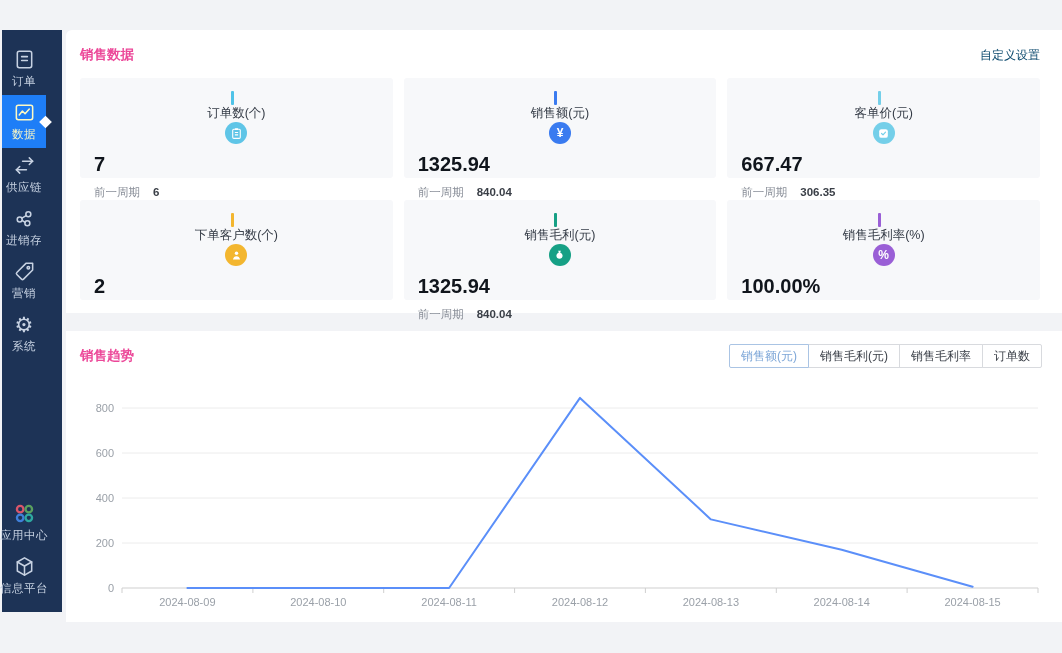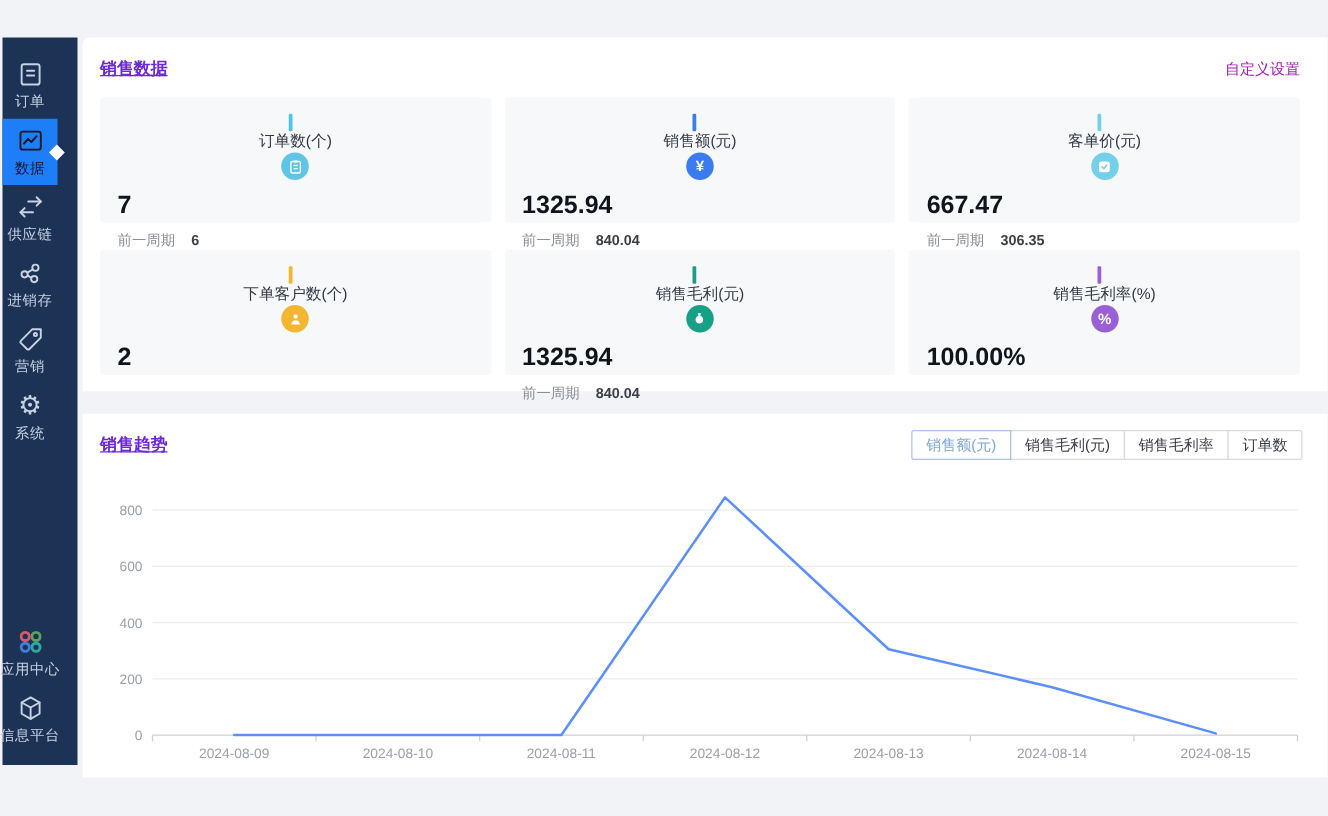--- a/index.html
+++ b/index.html
@@ -8,34 +8,34 @@
   .app { position:relative; width:1062px; height:653px; }
 
   
   .sidebar { position:absolute; left:2px; top:30px; width:60px; height:582px;
              background:#1d3356; display:flex; flex-direction:column; padding:12px 0 10px; z-index:2; }
   .nav-item { position:relative; width:44px; height:53px; display:flex; flex-direction:column;
               align-items:center; justify-content:center; gap:3px; cursor:pointer; color:#c7d2e2; flex:0 0 auto; }
   .nav-item .nav-ic { width:23px; height:23px; display:flex; align-items:center; justify-content:center; }
   .nav-item .nav-ic svg { width:23px; height:23px; }
   .nav-item .nav-lb { font-size:11.5px; letter-spacing:.5px; white-space:nowrap; }
-  .nav-item.active { background:#1e7ef7; color:#0f172a; }
+  .nav-item.active { background:#1e7ef7; color:#fef9c3; }
   .nav-item.active .notch { position:absolute; right:-4px; top:50%; width:9px; height:9px;
               background:#fff; transform:translateY(-50%) rotate(45deg); }
   .nav-item.push { margin-top:auto; }
   .gear-glyph { font-size:21px; line-height:1; }
 
   
   .content { position:absolute; left:66px; top:30px; right:0; }
   .panel { background:#ffffff; }
   .panel-sales { height:283px; border-radius:6px 0 0 0; padding:14px 22px 0 14px; margin-bottom:18px; }
   .panel-trend { height:291px; padding:14px 20px 0 14px; }
   .panel-head { display:flex; align-items:center; justify-content:space-between; height:22px; }
-  .panel-title { font-size:13.5px; font-weight:bold; color:#6d28d9;text-decoration:underline; }
-  .settings-link { font-size:12px; color:#a21caf; text-decoration:none; cursor:pointer;text-align:right; }
+  .panel-title { font-size:13.5px; font-weight:bold; color:#ec4899; }
+  .settings-link { font-size:12px; color:#0c4a6e; text-decoration:none; cursor:pointer;text-align:right; }
 
   
   .cards { display:grid; grid-template-columns:repeat(3,1fr); gap:22px 11px; margin-top:12px; }
   .card { background:#f7f8fa; border-radius:3px; height:100px; padding:13px 14px 0 14px; }
   .card-top { display:flex; align-items:center;flex-direction:column; }
   .accent { width:3px; height:14px; margin-right:8px; border-radius:1px; }
   .card-label { font-size:12.5px; color:#333a45; flex:1; }
   .icon-circle { width:22px; height:22px; border-radius:50%; display:flex; align-items:center;
                  justify-content:center; color:#fff; }
   .icon-circle svg { width:13px; height:13px; }

